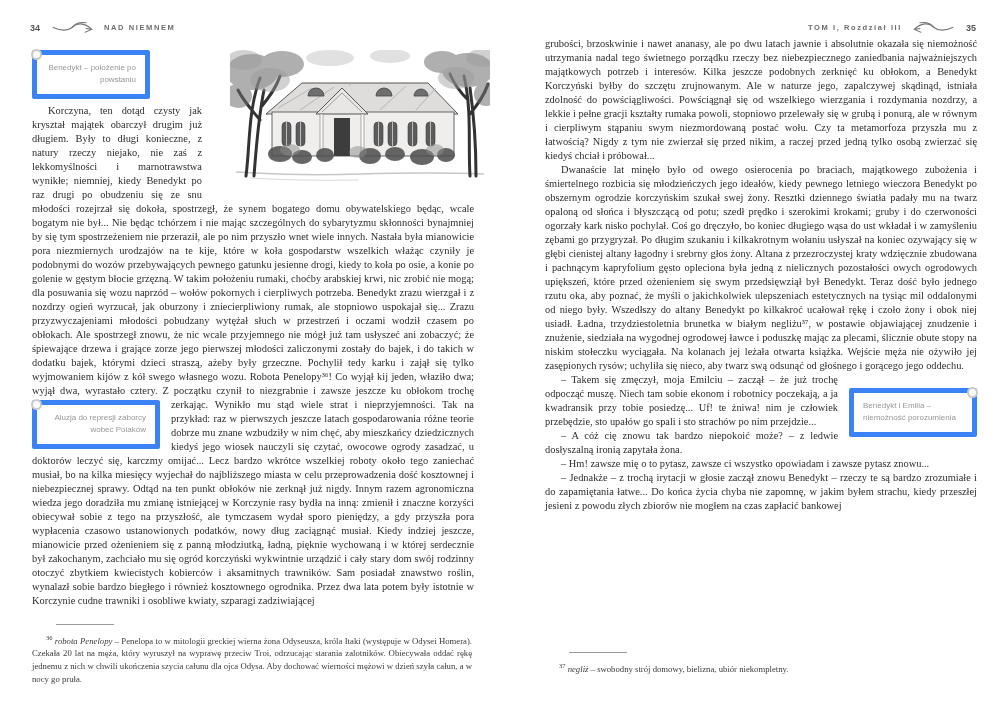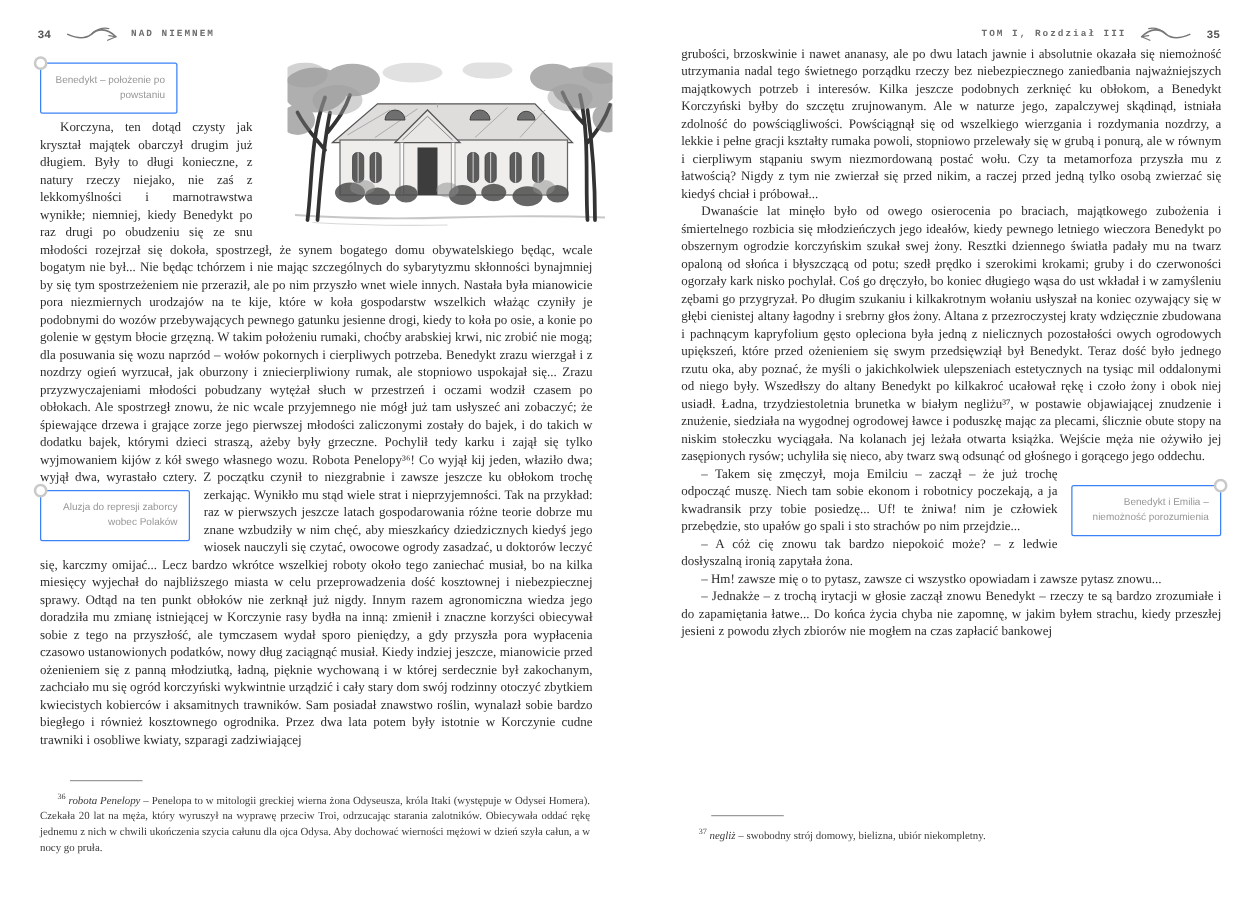--- a/index.html
+++ b/index.html
@@ -4,45 +4,45 @@
 <style>
   html,body{margin:0;padding:0;background:#ffffff;}
   .spread{position:relative;width:1000px;height:721px;background:#ffffff;overflow:hidden;
           font-family:"Liberation Serif", serif;color:#2d2d2d;}
   .page{position:absolute;top:0;width:500px;height:721px;}
   .page-left{left:0;}
   .page-right{left:500px;}
 
   
   .pg-header{position:absolute;top:20px;display:flex;align-items:center;gap:10px;
-             font-family:Liberation Mono, monospace;font-size:7.5px;font-weight:bold;
+             font-family:Liberation Sans, sans-serif;font-size:7.5px;font-weight:bold;
              letter-spacing:1.6px;color:#6e6e6e;}
   .page-left  .pg-header{left:30px;}
   .page-right .pg-header{right:24px;justify-content:flex-end;}
   .pg-num{font-size:9px;letter-spacing:0;color:#555;}
   .swallow{width:44px;height:15px;flex:0 0 auto;}
 
   
   .content{position:absolute;top:37px;text-align:justify;font-size:10.4px;line-height:14px;}
   .page-left  .content{left:32px;width:442px;}
   .page-right .content{left:45px;width:432px;}
   .content p{margin:0;text-indent:16px;}
   .content p.cont{text-indent:0;}
 
   
   .illus{display:block;float:right;width:260px;height:133px;margin:0 0 8px 12px;}
   .spacer-l{display:block;float:left;width:0;height:13px;}
   .spacer-r{display:block;float:right;width:0;height:13px;}
-  .margin-note{display:block;position:relative;background:#fff;border:1px solid #3b82f6;border-radius:2px;
+  .margin-note{display:block;position:relative;background:#fff;border:5px solid #3b82f6;border-radius:2px;
                font-family:"Liberation Sans", sans-serif;font-size:8px;line-height:1.55;color:#979797;
                text-indent:0;padding:7px 9px;}
   .mn-left{float:left;text-align:right;margin:0 11px 5px 0;}
   .mn1{clear:left;width:90px;}
   .mn2{width:100px;margin-top:2px;}
-  .mn-right{float:right;clear:right;text-align:right;width:100px;margin:2px 0 5px 11px;}
+  .mn-right{float:right;clear:right;text-align:left;width:100px;margin:2px 0 5px 11px;}
   .ring{position:absolute;top:-6px;width:7px;height:7px;border:2.5px solid #c9c9c9;
         border-radius:50%;background:#fff;}
   .mn-left  .ring{left:-6px;}
   .mn-right .ring{right:-6px;}
 
   
   .footnotes{position:absolute;font-size:8.7px;line-height:12.6px;color:#3b3b3b;text-align:justify;}
   .fn-left{top:624px;left:32px;width:440px;}
   .fn-right{top:652px;left:45px;width:432px;}
   .fn-rule{display:block;width:58px;height:1px;background:#9a9a9a;margin:0 0 7px 24px;}

